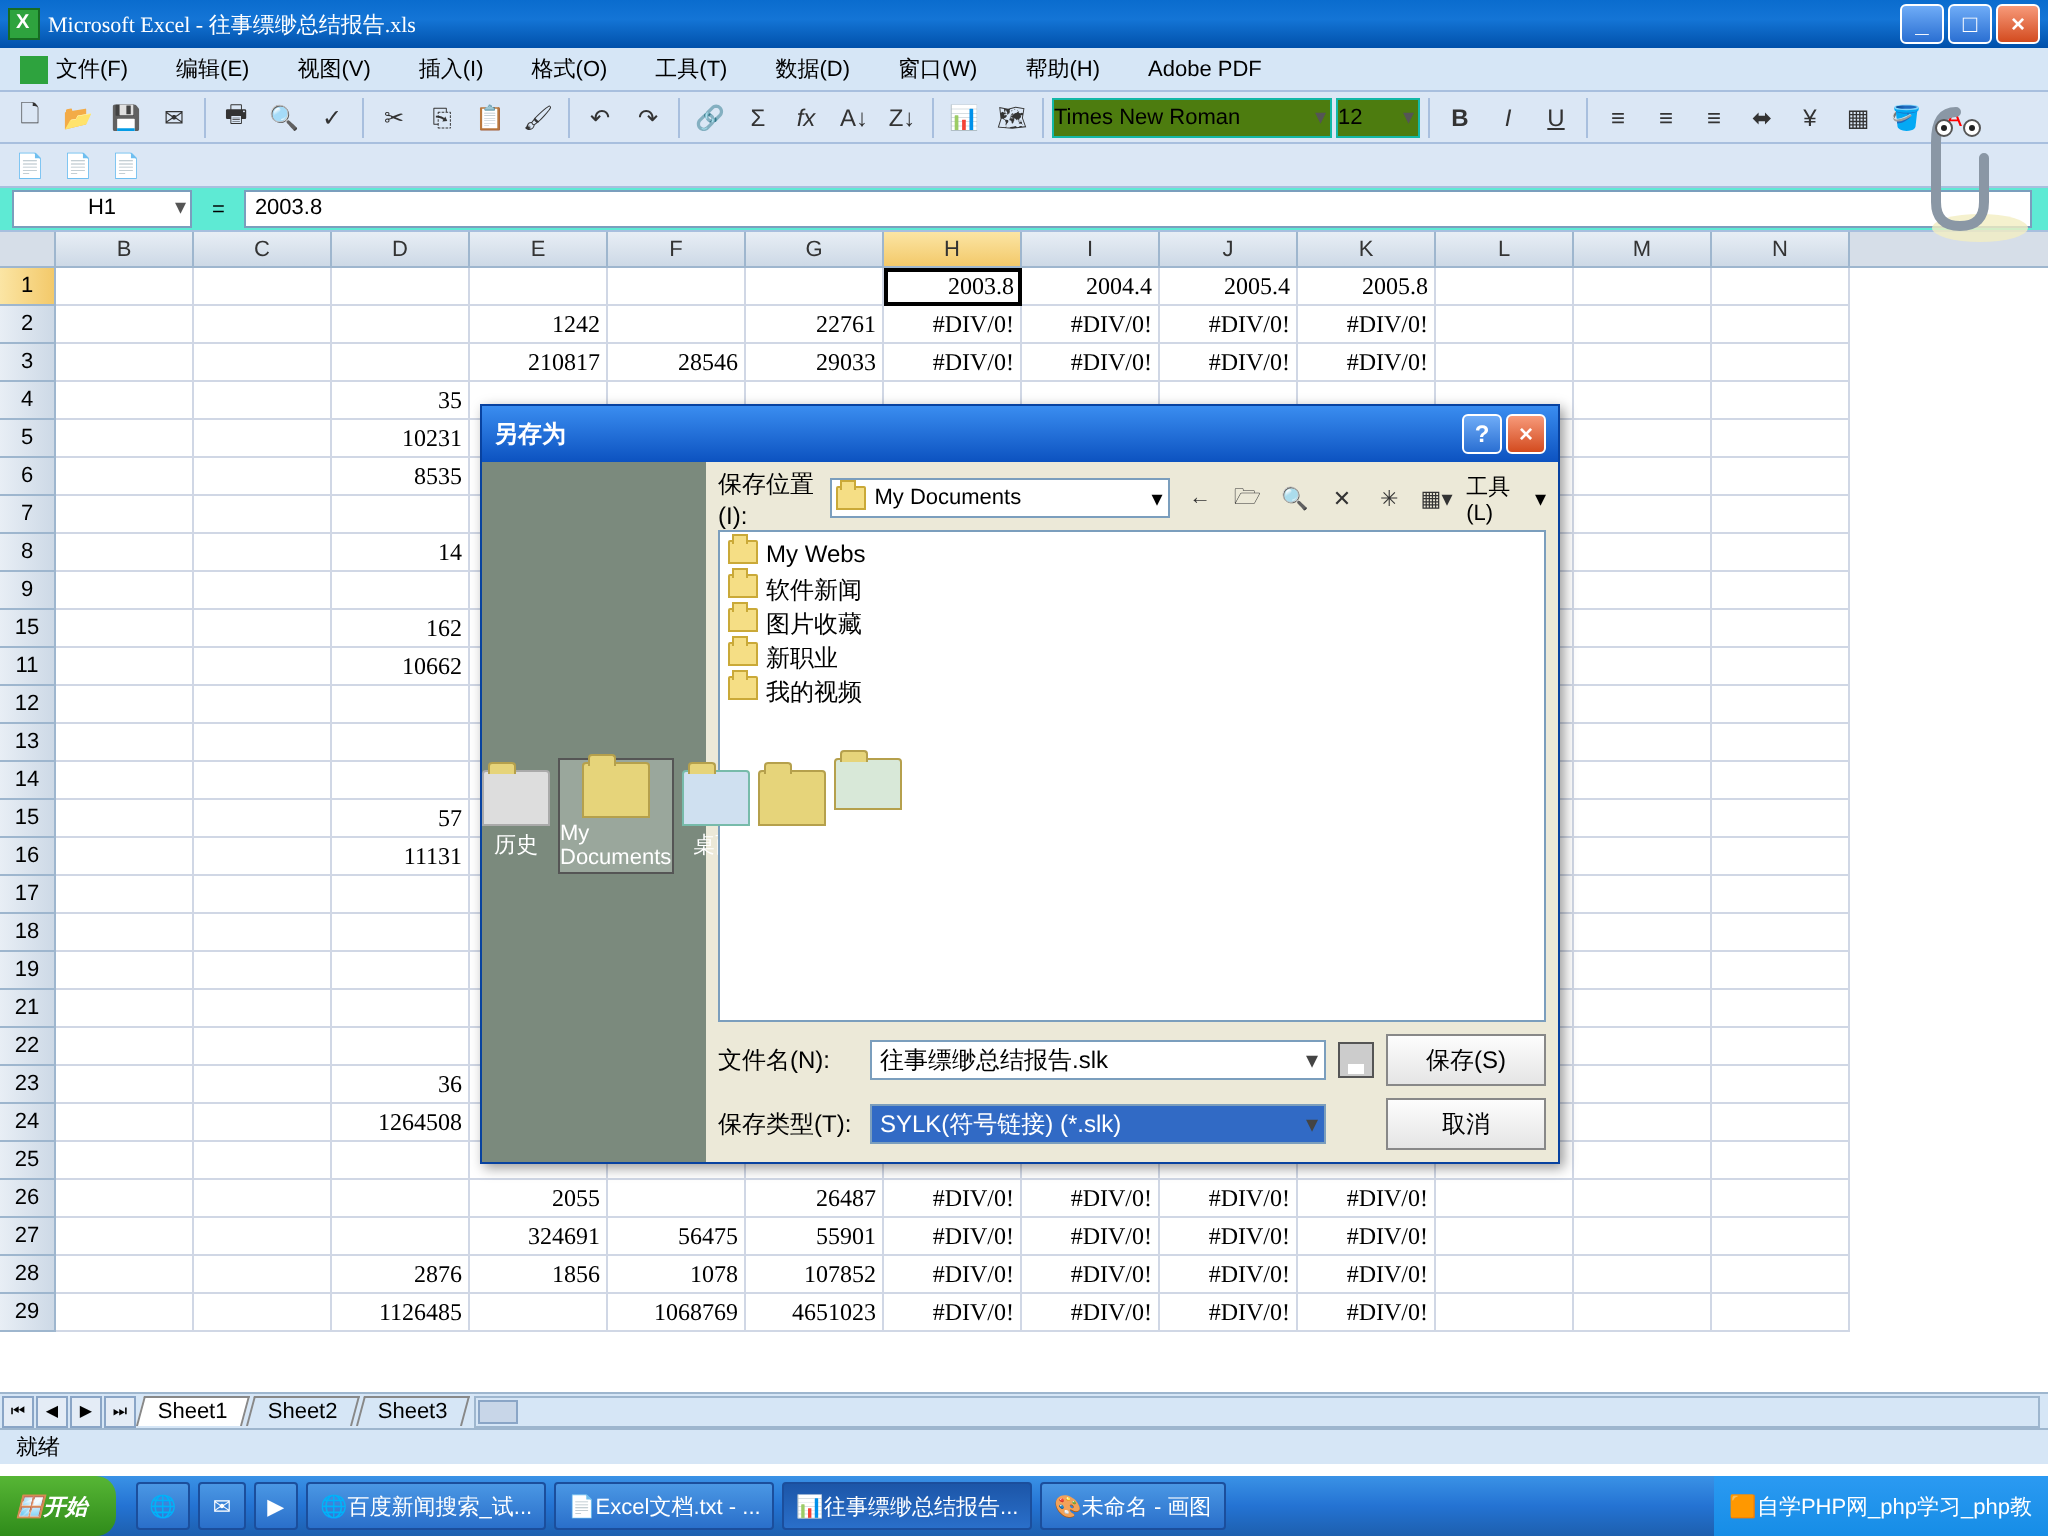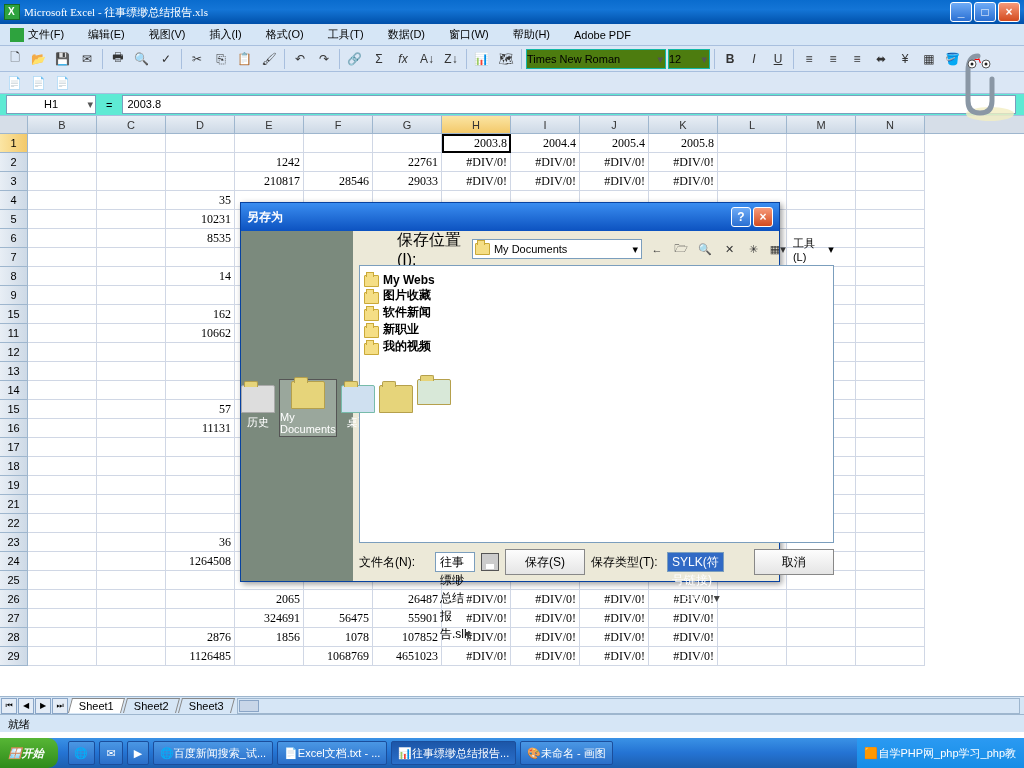--- a/index.html
+++ b/index.html
@@ -76,29 +76,29 @@
 .dlg-title .dlg-btn.help { background: linear-gradient(#6facf7, #2a6fd2); }
 .dlg-title .dlg-btn.close { background: linear-gradient(#f79a7a, #d34b1f); }
 .dlg-body { display: flex; height: calc(100% - 28px); }
 .dlg-sidebar { width: 112px; background: #7b8a7d; display: flex; flex-direction: row; align-items: center; padding-top: 3px; gap: 4px; }
 .sb-item { width: 82px; height: 58px; display: flex; flex-direction: column; align-items: center; justify-content: center; color: #fff; font-size: 11px; }
 .sb-item.sel { background: #9aa79c; border: 1px solid #555; }
 .sb-icon { width: 34px; height: 28px; background: #e6d47a; border: 1px solid #b5a04c; border-radius: 2px 2px 0 0; position: relative; margin-bottom: 2px; }
 .sb-icon::before { content: ""; position: absolute; top: -5px; left: 2px; width: 12px; height: 5px; background: #e6d47a; border: 1px solid #b5a04c; border-bottom: none; border-radius: 2px 2px 0 0; }
 .dlg-main { flex: 1; display: flex; flex-direction: column; padding: 6px; }
 .dlg-toolbar { display: flex; align-items: center; gap: 6px; height: 24px; margin-bottom: 4px; }
-.dlg-toolbar label { font-size: 16px; margin-left: 38px; }
+.dlg-toolbar label { font-size: 12px; }
 .dlg-toolbar .loc { flex: 0 0 170px; border: 1px solid #7b9ebd; height: 20px; background: #fff; display: flex; align-items: center; padding: 0 2px; gap: 4px; position: relative; }
 .dlg-toolbar .loc::after { content:"▾"; position:absolute; right:3px; }
 .dlg-toolbar .tbtn2 { width: 22px; height: 22px; display: flex; align-items: center; justify-content: center; color: #333; }
 .filelist { flex: 1; background: #fff; border: 1px solid #7b9ebd; padding: 4px; }
-.fitem { display: flex; align-items: flex-end; gap: 4px; height: 17px; font-size: 12px; font-weight: bold; }
+.fitem { display: flex; align-items: flex-start; gap: 4px; height: 17px; font-size: 12px; }
 .foldicon { width: 15px; height: 12px; background: #f5de85; border: 1px solid #caa938; border-radius: 1px 1px 0 0; position: relative; }
 .foldicon::before { content: ""; position: absolute; top: -4px; left: 1px; width: 6px; height: 4px; background: #f5de85; border: 1px solid #caa938; border-bottom: none; }
-.dlg-bottom { display: flex; gap: 6px; margin-top: 6px; }
+.dlg-bottom { display: flex; flex-direction: column; gap: 6px; margin-top: 6px; }
 .frow { display: flex; align-items: center; gap: 6px; }
 .frow label { width: 70px; font-size: 12px; }
 .frow .finput { flex: 1; height: 20px; border: 1px solid #7b9ebd; background: #fff; padding: 0 4px; line-height: 18px; font-size: 12px; position: relative; }
 .frow .finput::after { content: "▾"; position: absolute; right: 3px; color: #444; }
 .frow .finput.sel { background: #316ac5; color: #fff; }
 .frow .fbtn { width: 80px; height: 26px; border: 1px solid #888; background: linear-gradient(#fdfdfd, #e5e5e5); font-size: 12px; display: flex; align-items: center; justify-content: center; }
 .frow .diskicon { width: 18px; height: 18px; border: 1px solid #555; background: #ccc; position: relative; }
 .frow .diskicon::after { content: ""; position: absolute; bottom: 1px; left: 4px; width: 8px; height: 5px; background: #fff; }
 </style>
 </head>
@@ -595,21 +595,21 @@
         <div class="cell"></div>
         <div class="cell"></div>
         <div class="cell"></div>
         <div class="cell"></div>
       </div>
       <div class="row">
         <div class="rh">26</div>
         <div class="cell"></div>
         <div class="cell"></div>
         <div class="cell"></div>
-        <div class="cell">2065</div>
+        <div class="cell">2055</div>
         <div class="cell"></div>
         <div class="cell">26487</div>
         <div class="cell">#DIV/0!</div>
         <div class="cell">#DIV/0!</div>
         <div class="cell">#DIV/0!</div>
         <div class="cell">#DIV/0!</div>
         <div class="cell"></div>
         <div class="cell"></div>
         <div class="cell"></div>
       </div>
@@ -735,25 +735,25 @@
         <span>工具(L)</span>
           <span>▾</span>
       </div>
       <div class="filelist">
         <div class="fitem">
             <div class="foldicon"></div>
             <span>My Webs</span>
           </div>
         <div class="fitem">
             <div class="foldicon"></div>
-            <span>图片收藏</span>
+            <span>软件新闻</span>
           </div>
         <div class="fitem">
             <div class="foldicon"></div>
-            <span>软件新闻</span>
+            <span>图片收藏</span>
           </div>
         <div class="fitem">
             <div class="foldicon"></div>
             <span>新职业</span>
           </div>
         <div class="fitem">
             <div class="foldicon"></div>
             <span>我的视频</span>
           </div>
       </div>

